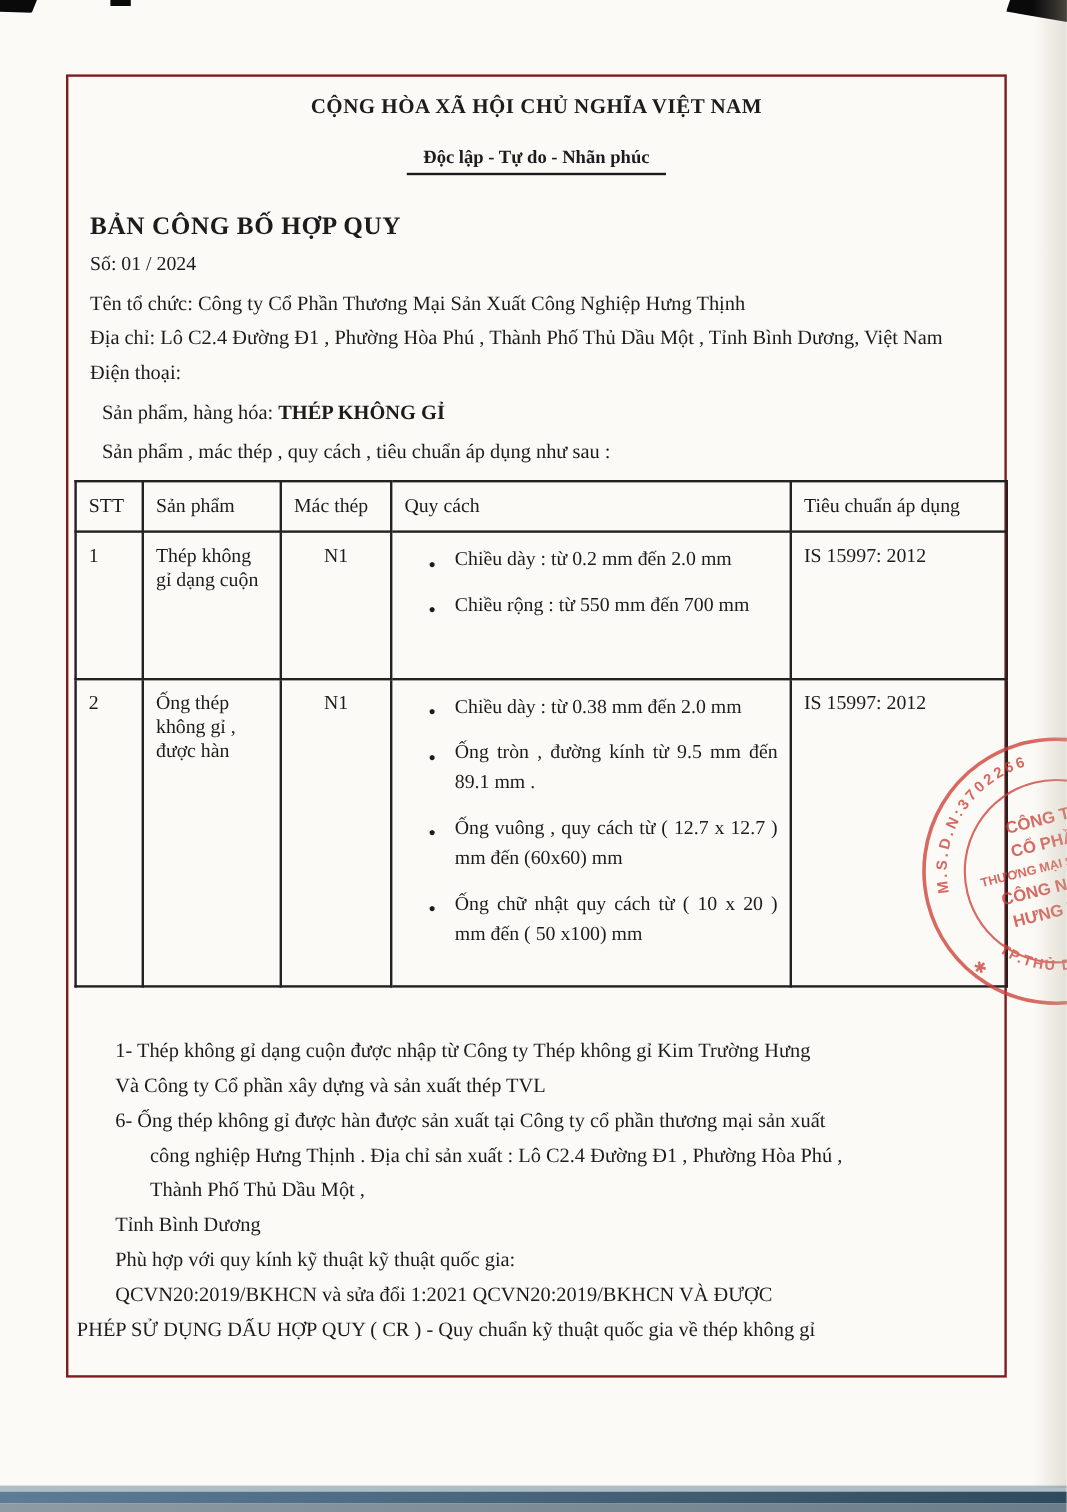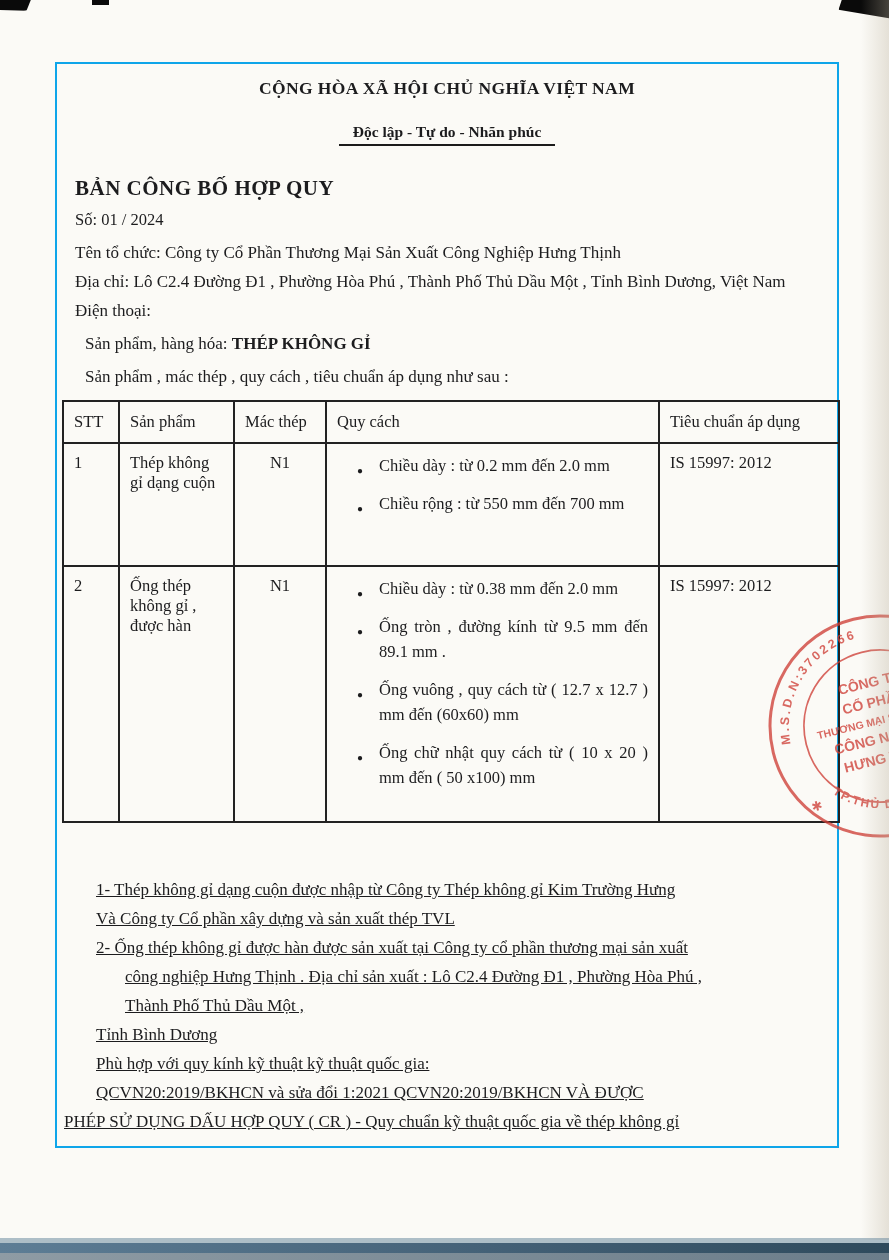--- a/index.html
+++ b/index.html
@@ -4,21 +4,21 @@
 <style>
   html,body{margin:0;padding:0;}
   body{
     width:889px;height:1260px;position:relative;overflow:hidden;
     background:#fbfaf6;
     font-family:"Liberation Serif","DejaVu Serif",serif;
     color:#1c1c1e;
   }
   .frame{
     position:absolute;left:55px;top:62px;width:784px;height:1086px;
-    border:2px solid #0ea5e9;box-sizing:border-box;
+    border:2px solid #7f1d1d;box-sizing:border-box;
     padding:14px 18px 0 18px;
   }
   .hdr{text-align:center;}
   .hdr-line1{font-size:17.5px;font-weight:bold;letter-spacing:.4px;}
   .hdr-line2{display:inline-block;font-size:15.5px;font-weight:bold;
     border-bottom:2px solid #1b1b1b;padding:3px 14px 3px 14px;margin-top:3px;}
   .doc-title{text-align:left;font-size:21px;font-weight:bold;letter-spacing:.5px;margin-top:30px;}
   .doc-number{text-align:left;font-size:16.5px;margin-top:9px;}
   .body-text{font-size:17px;line-height:29px;}
   .para{margin:0;}
@@ -44,21 +44,21 @@
   td.c-stt{text-align:center;}
   td.c-sp{text-align:justify;}
   ul.qc-list{list-style:none;margin:0;padding:0 0 0 18px;}
   ul.qc-list li{
     position:relative;padding-left:24px;margin-bottom:13px;
     max-width:272px;text-align:justify;line-height:25px;
   }
   ul.qc-list li::before{
     content:"●";position:absolute;left:2px;top:5px;font-size:10px;color:#1c1c1e;
   }
-  .notes{margin-top:52px;font-size:17px;line-height:29px;text-decoration:underline;}
+  .notes{margin-top:38px;font-size:17px;line-height:29px;}
   .note-line{margin:0 0 0 21px;}
   .note-hang{margin-left:50px;}
   .note-justify{text-align:justify;width:726px;}
   .qcvn2{margin-left:-11px;width:758px;}
   
   .stamp{position:absolute;left:742px;top:601px;width:240px;height:250px;}
   
   .art{position:absolute;background:#0a0a0a;}
   .art-tl{left:-4px;top:-3px;width:38px;height:15px;transform:rotate(-7deg);
     clip-path:polygon(0 0,100% 0,78% 100%,0 70%);}
@@ -136,21 +136,21 @@
         </ul>
       </td>
       <td>IS 15997: 2012</td>
     </tr>
   </tbody>
     </table>
 
   <div class="notes">
     <p class="para note-line note-justify">1-  Thép không gỉ dạng cuộn được nhập từ Công ty Thép không gỉ Kim Trường Hưng</p>
     <p class="para note-line">Và Công ty Cổ phần xây dựng và sản xuất thép TVL</p>
-    <p class="para note-line note-justify">2-  Ống thép không gỉ được hàn được sản xuất tại Công ty cổ phần thương mại sản xuất</p>
+    <p class="para note-line note-justify">6-  Ống thép không gỉ được hàn được sản xuất tại Công ty cổ phần thương mại sản xuất</p>
     <p class="para note-line note-hang">công nghiệp Hưng Thịnh . Địa chỉ sản xuất : Lô C2.4 Đường Đ1 , Phường Hòa Phú ,</p>
     <p class="para note-line note-hang">Thành Phố Thủ Dầu Một ,</p>
     <p class="para note-line">Tỉnh Bình Dương</p>
     <p class="para note-line">Phù hợp với quy kính kỹ thuật kỹ thuật quốc gia:</p>
     <p class="para note-line note-justify">QCVN20:2019/BKHCN  và  sửa  đổi  1:2021  QCVN20:2019/BKHCN  VÀ  ĐƯỢC</p>
     <p class="para qcvn2">PHÉP SỬ DỤNG DẤU HỢP QUY ( CR ) -  Quy chuẩn kỹ thuật quốc gia về thép không gỉ</p>
   </div>
 
 </div>
 

